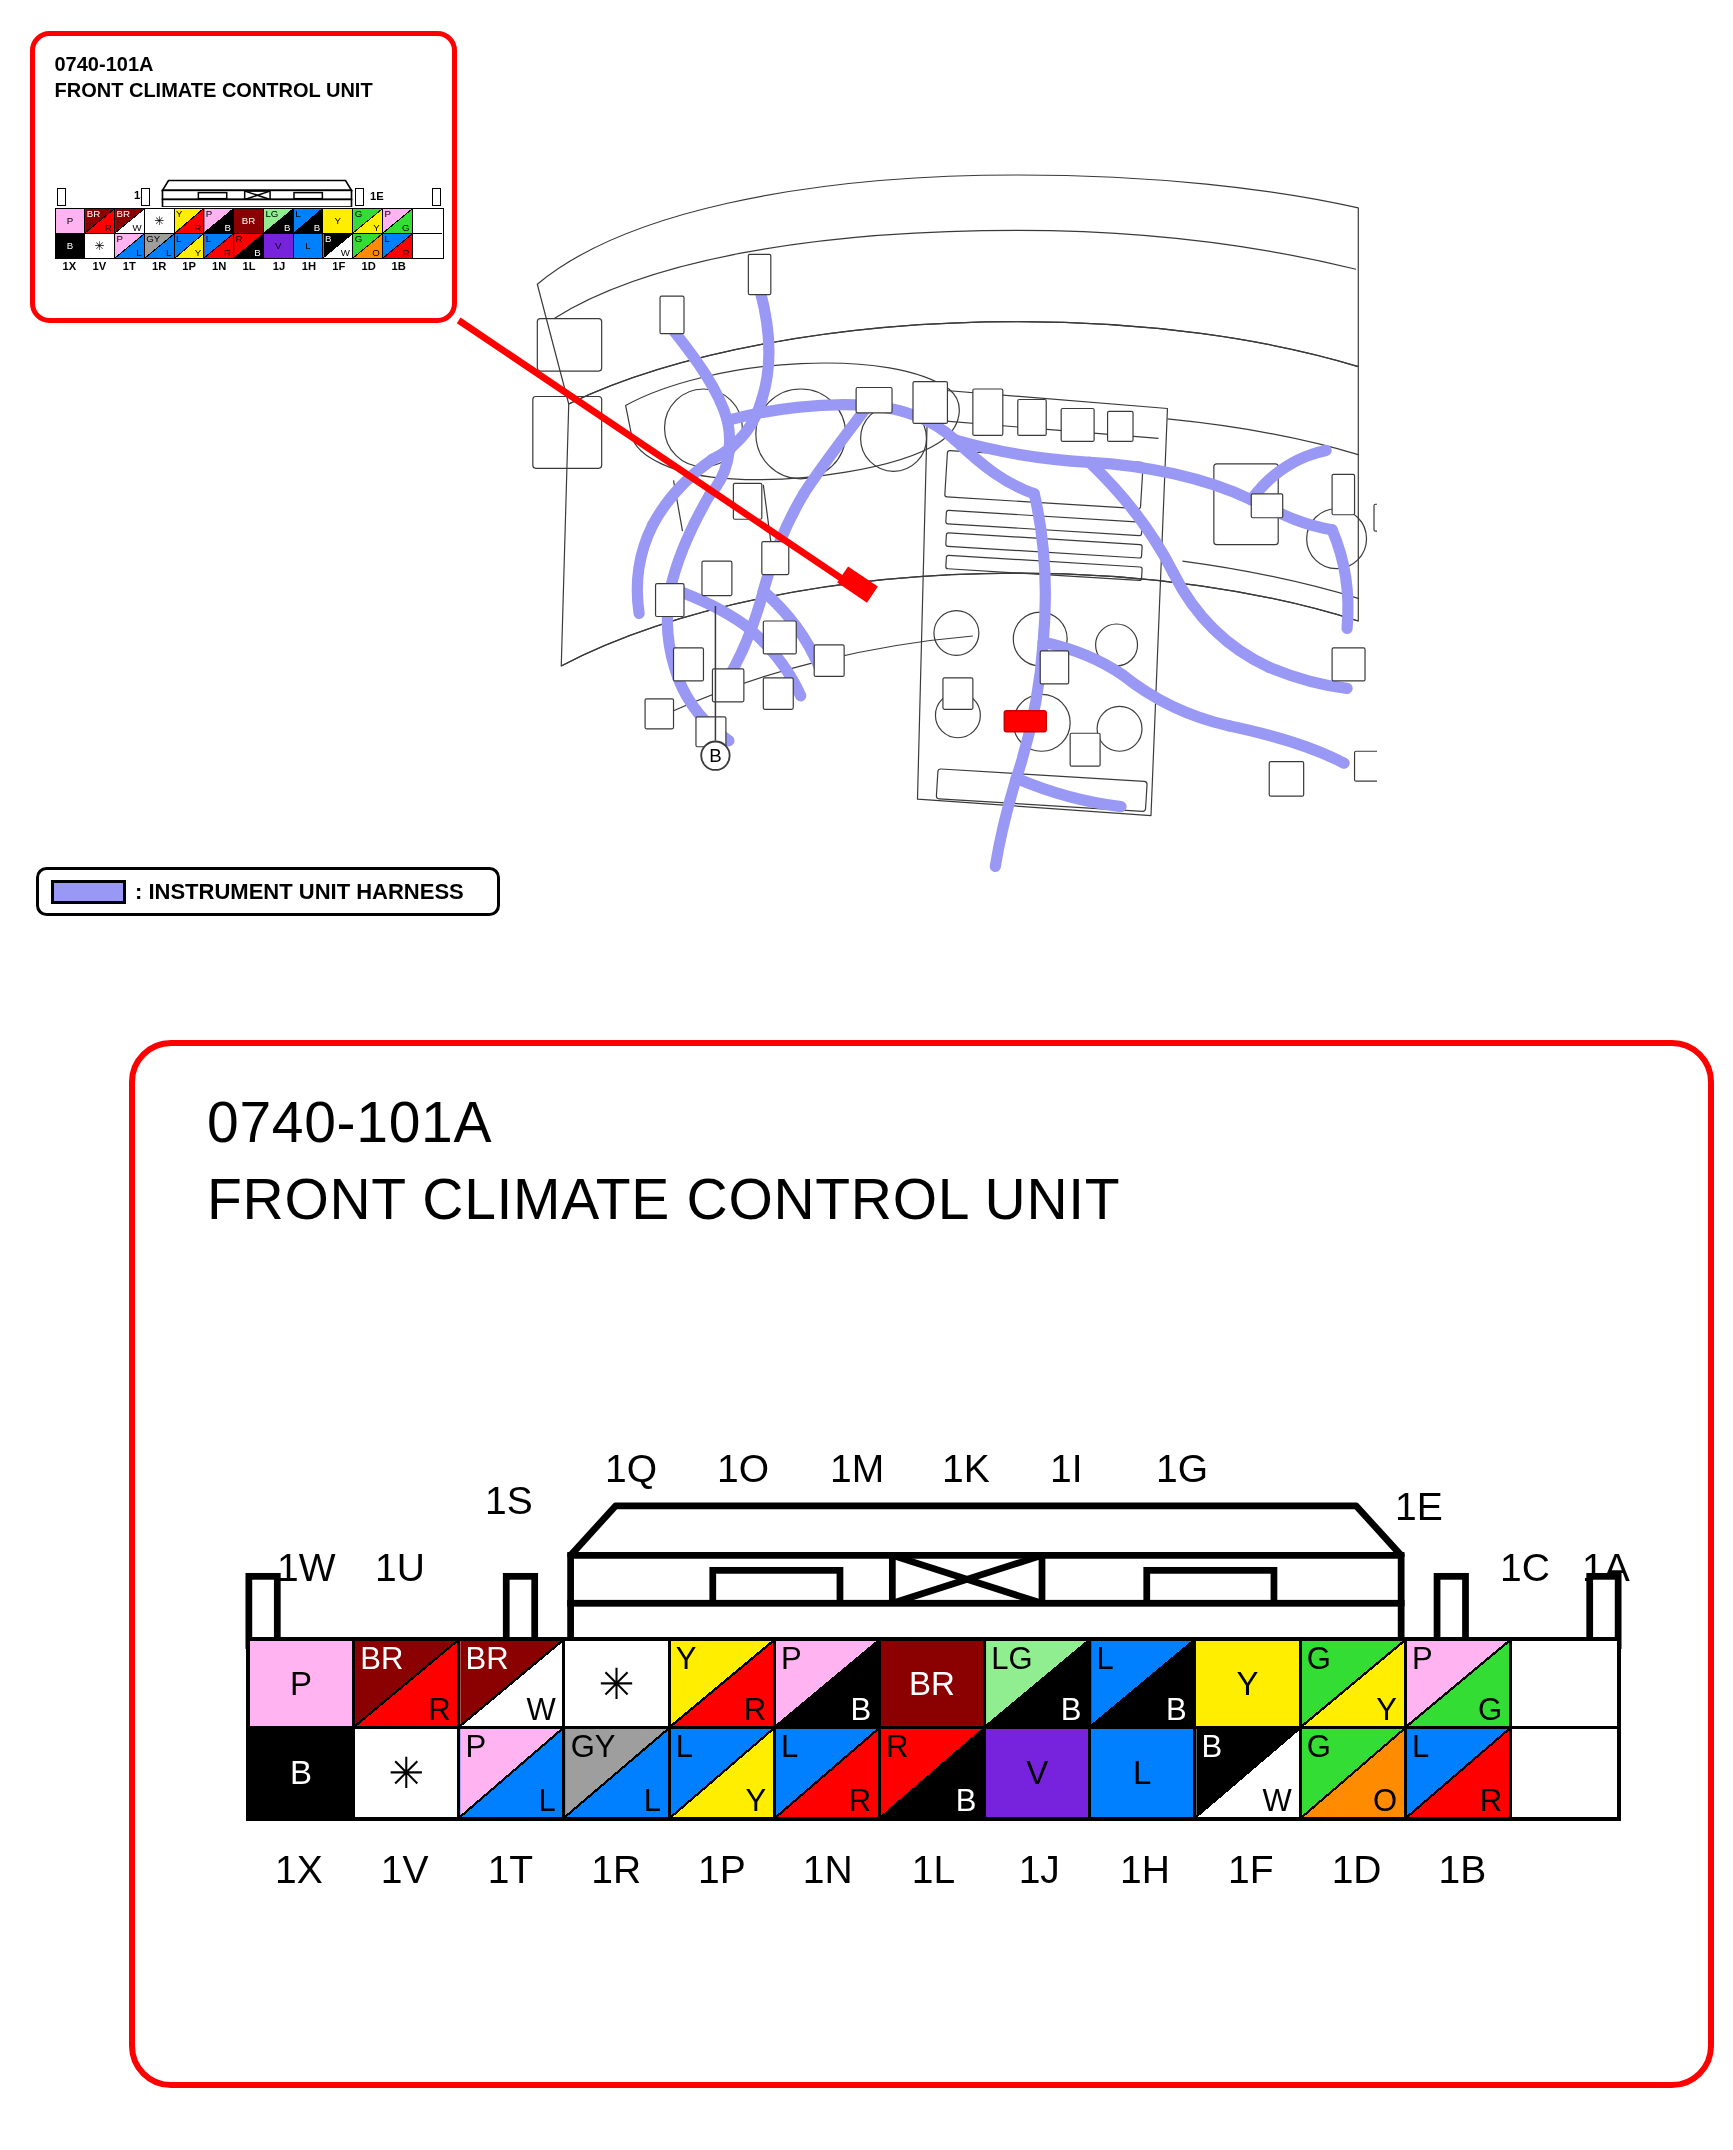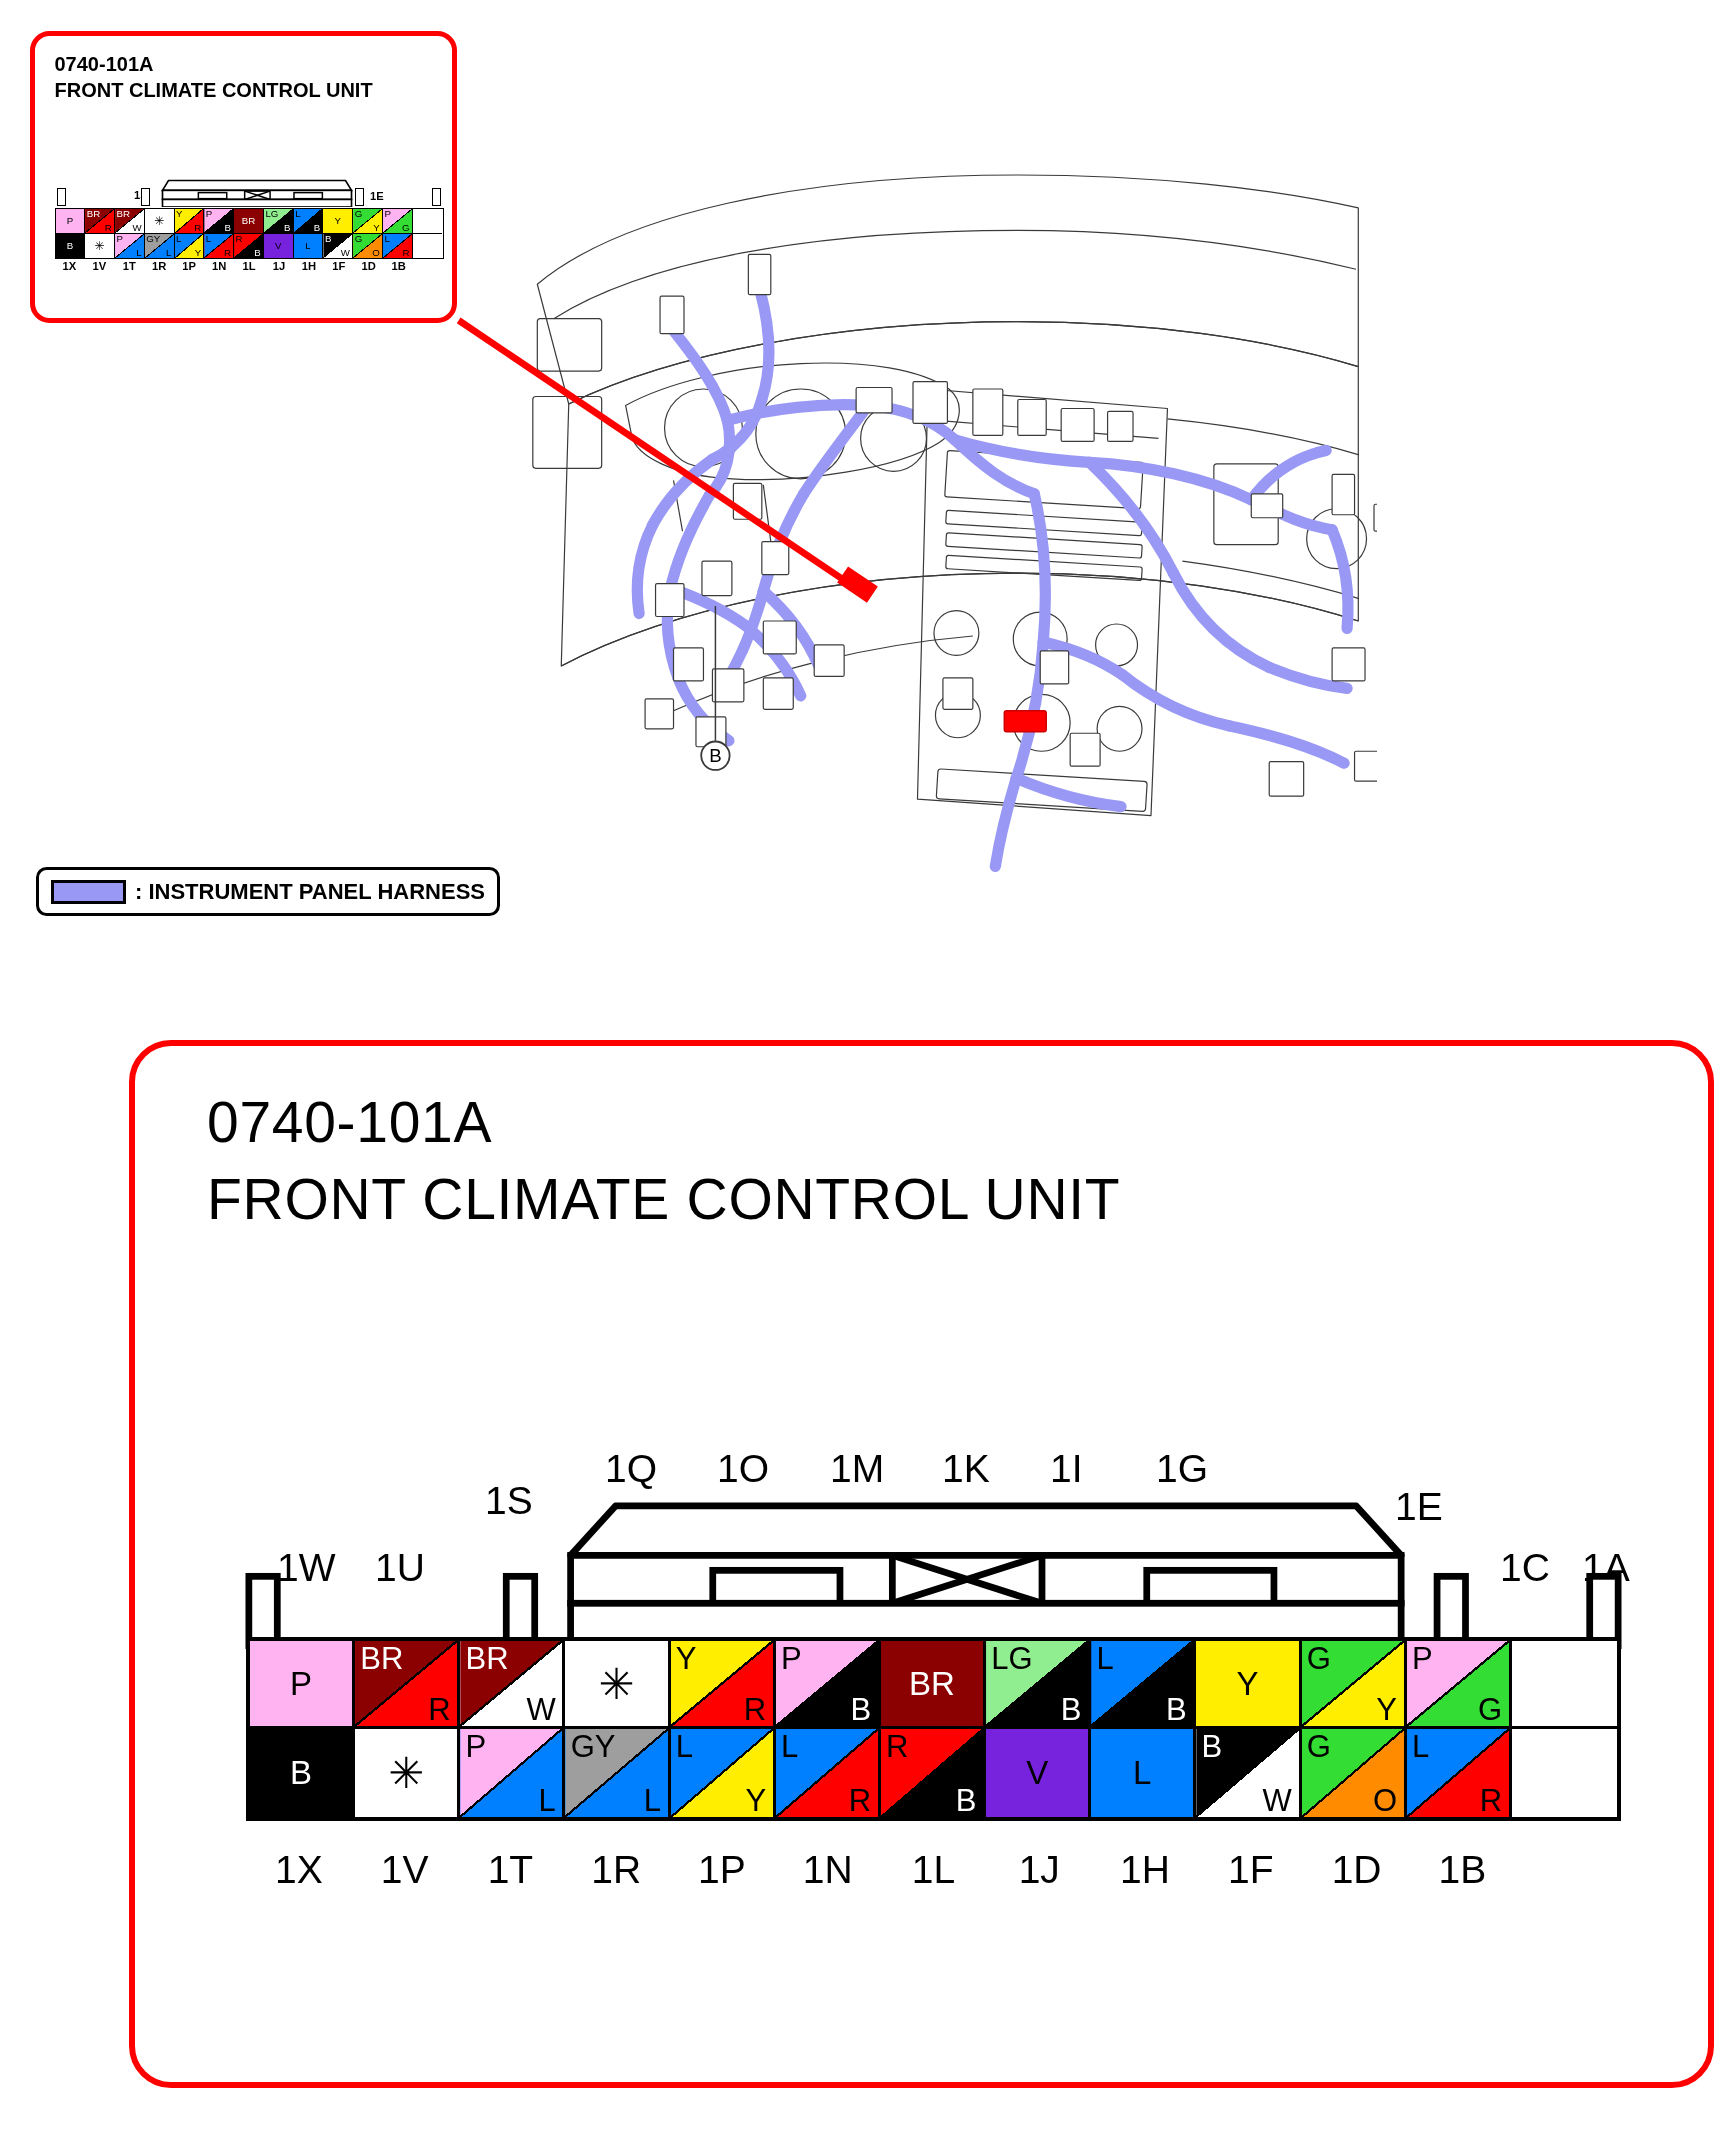--- a/index.html
+++ b/index.html
@@ -557,21 +557,21 @@
       <g>
         <line x1="356" y1="620" x2="356" y2="800" stroke="#3a3a3a" stroke-width="2"></line>
         <circle cx="356" cy="820" r="19" fill="#ffffff" stroke="#3a3a3a" stroke-width="2.4"></circle>
         <text x="356" y="829" text-anchor="middle" font-family="Liberation Sans, sans-serif" font-size="25" fill="#000">B</text>
       </g>
     </svg>
   </div>
 
   <div id="legend-box">
     <div id="legend-swatch"></div>
-    <div id="legend-text">: INSTRUMENT PANEL HARNESS</div>
+    <div id="legend-text">: INSTRUMENT UNIT HARNESS</div>
   </div>
 
   <div id="main-panel">
 
     <div id="main-code">0740-101A</div>
     <div id="main-name">FRONT CLIMATE CONTROL UNIT</div>
 
     <div id="conn">
 
       <div id="conn-toplabels">

